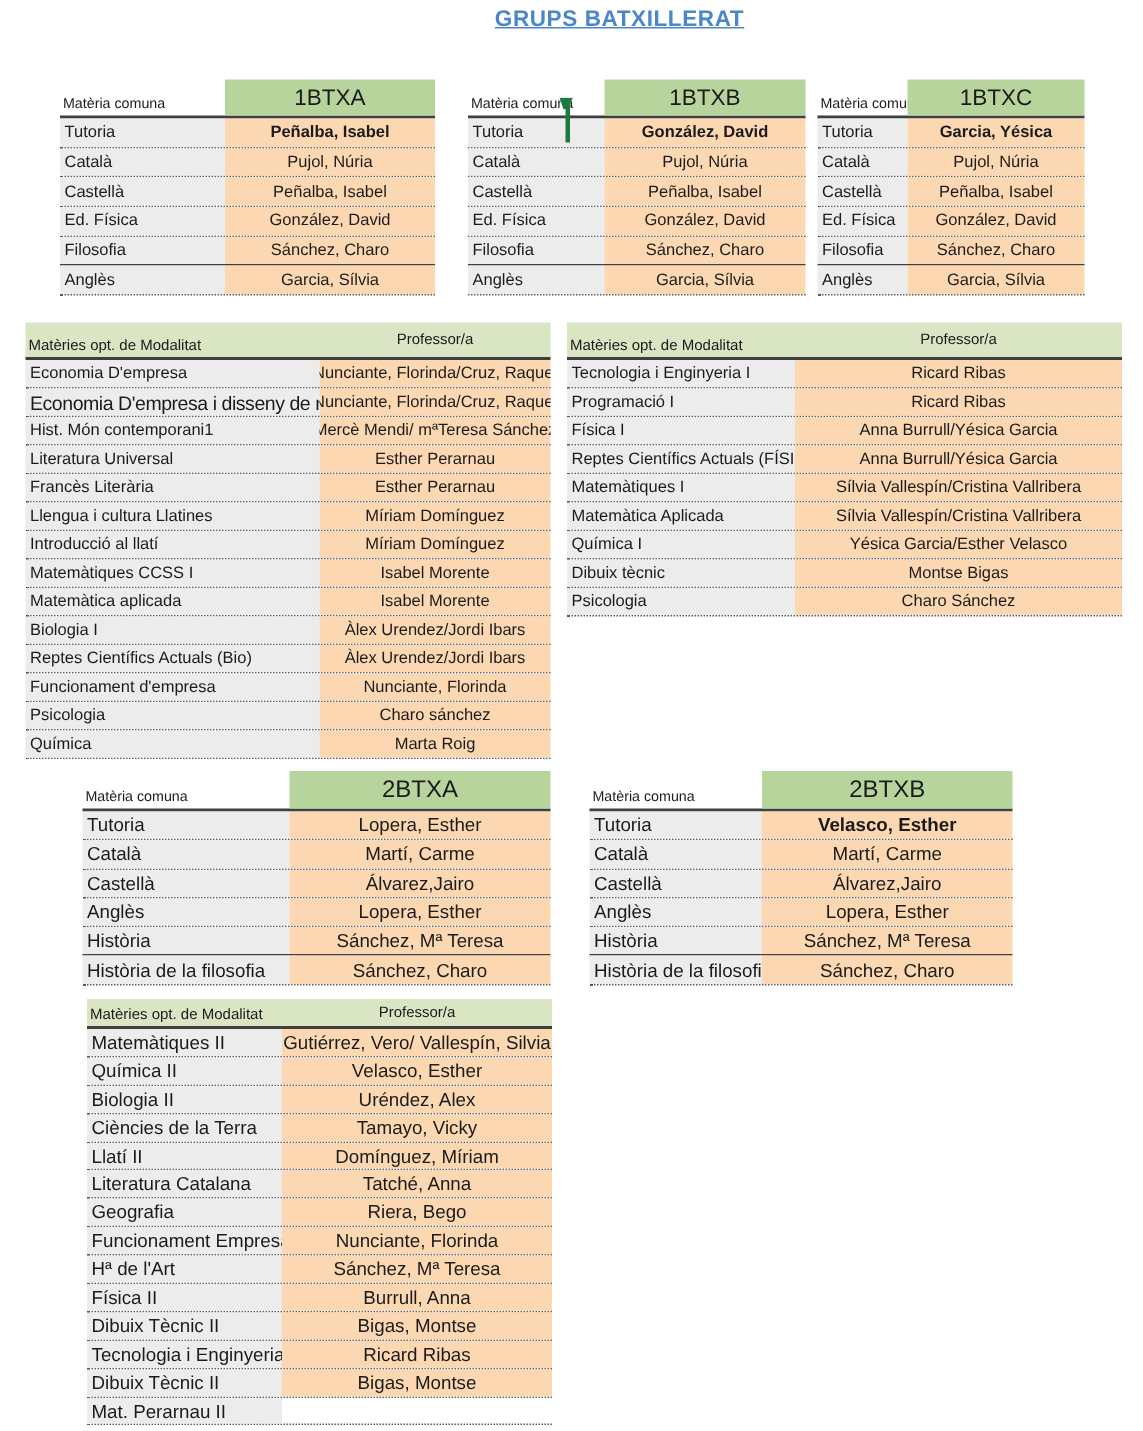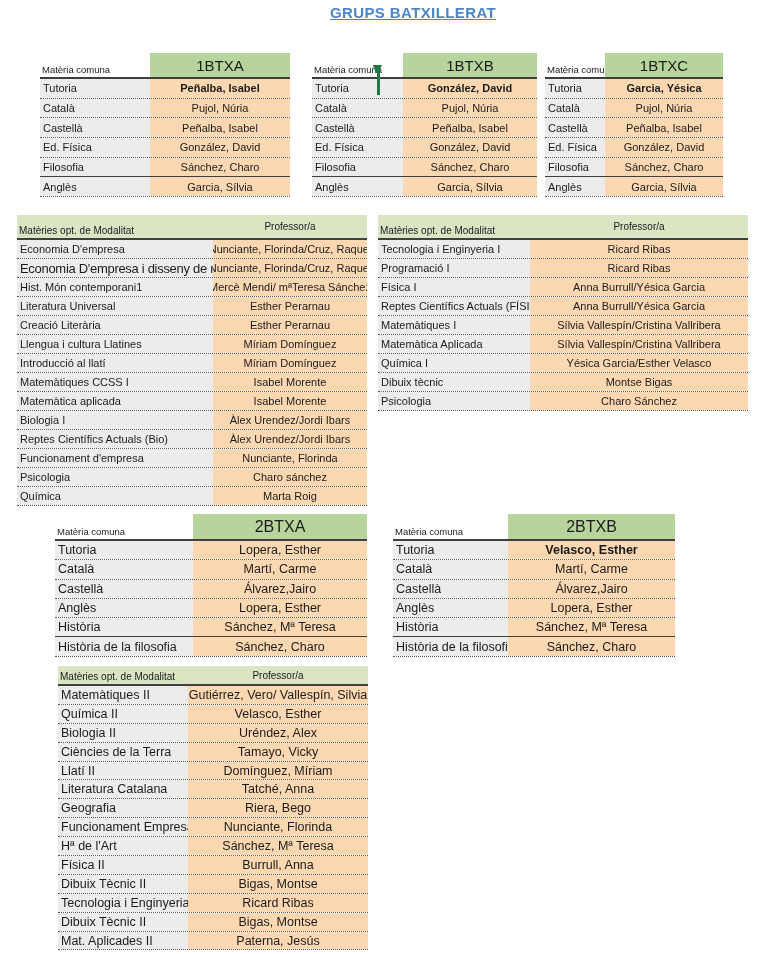--- a/index.html
+++ b/index.html
@@ -181,21 +181,21 @@
         </div>
         <div class="trow">
           <div class="cl">Hist. Món contemporani1</div>
           <div class="cv">Mercè Mendi/ mªTeresa Sánchez</div>
         </div>
         <div class="trow">
           <div class="cl">Literatura Universal</div>
           <div class="cv">Esther Perarnau</div>
         </div>
         <div class="trow">
-          <div class="cl">Creació Literària</div>
+          <div class="cl">Francès Literària</div>
           <div class="cv">Esther Perarnau</div>
         </div>
         <div class="trow">
           <div class="cl">Llengua i cultura Llatines</div>
           <div class="cv">Míriam Domínguez</div>
         </div>
         <div class="trow">
           <div class="cl">Introducció al llatí</div>
           <div class="cv">Míriam Domínguez</div>
         </div>
@@ -389,18 +389,17 @@
         </div>
         <div class="trow">
           <div class="cl">Tecnologia i Enginyeria II</div>
           <div class="cv">Ricard Ribas</div>
         </div>
         <div class="trow">
           <div class="cl">Dibuix Tècnic II</div>
           <div class="cv">Bigas, Montse</div>
         </div>
         <div class="trow">
-          <div class="cl">Mat. Aplicades II</div>
-          <div class="cv">Paterna, Jesús</div>
+          <div class="cl">Mat. Perarnau II</div>
         </div>
       </div>
     </div>
   </div>
 
 </body></html>

